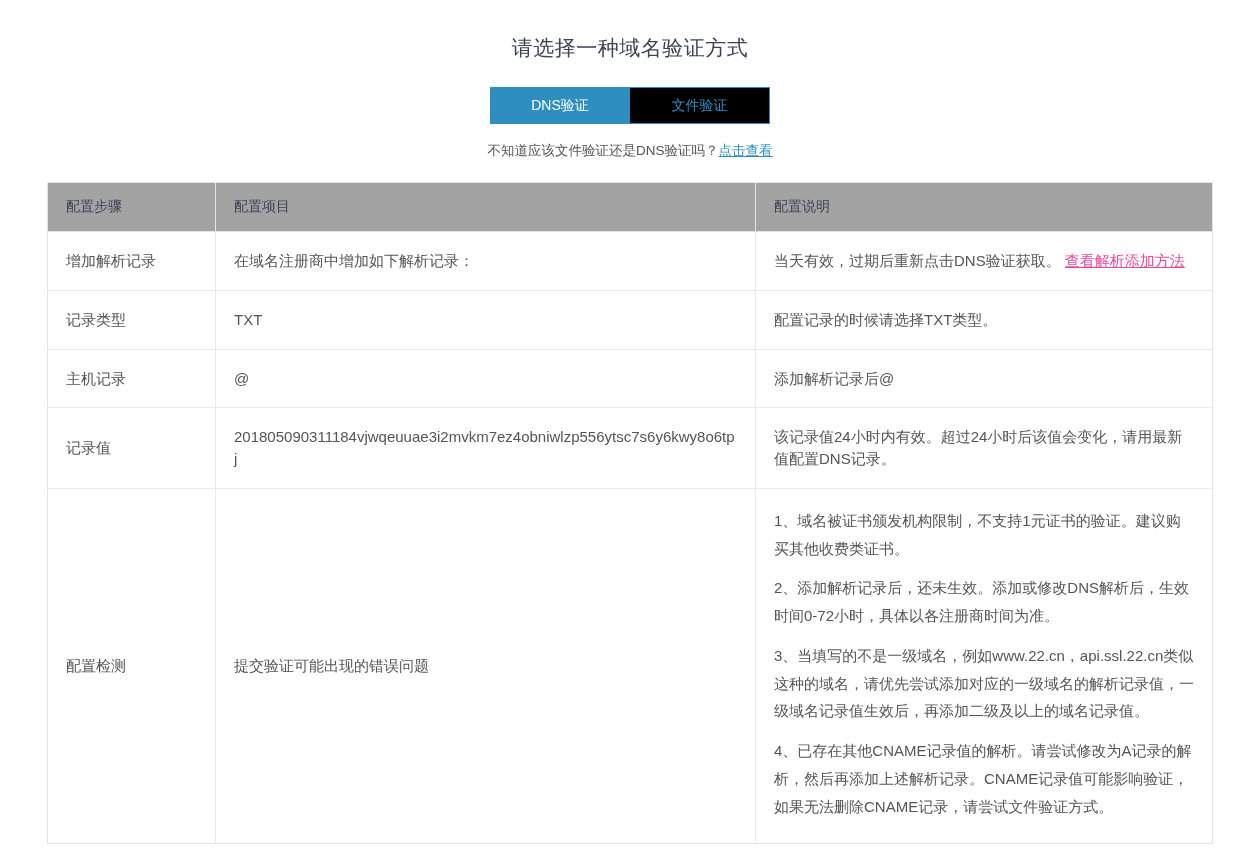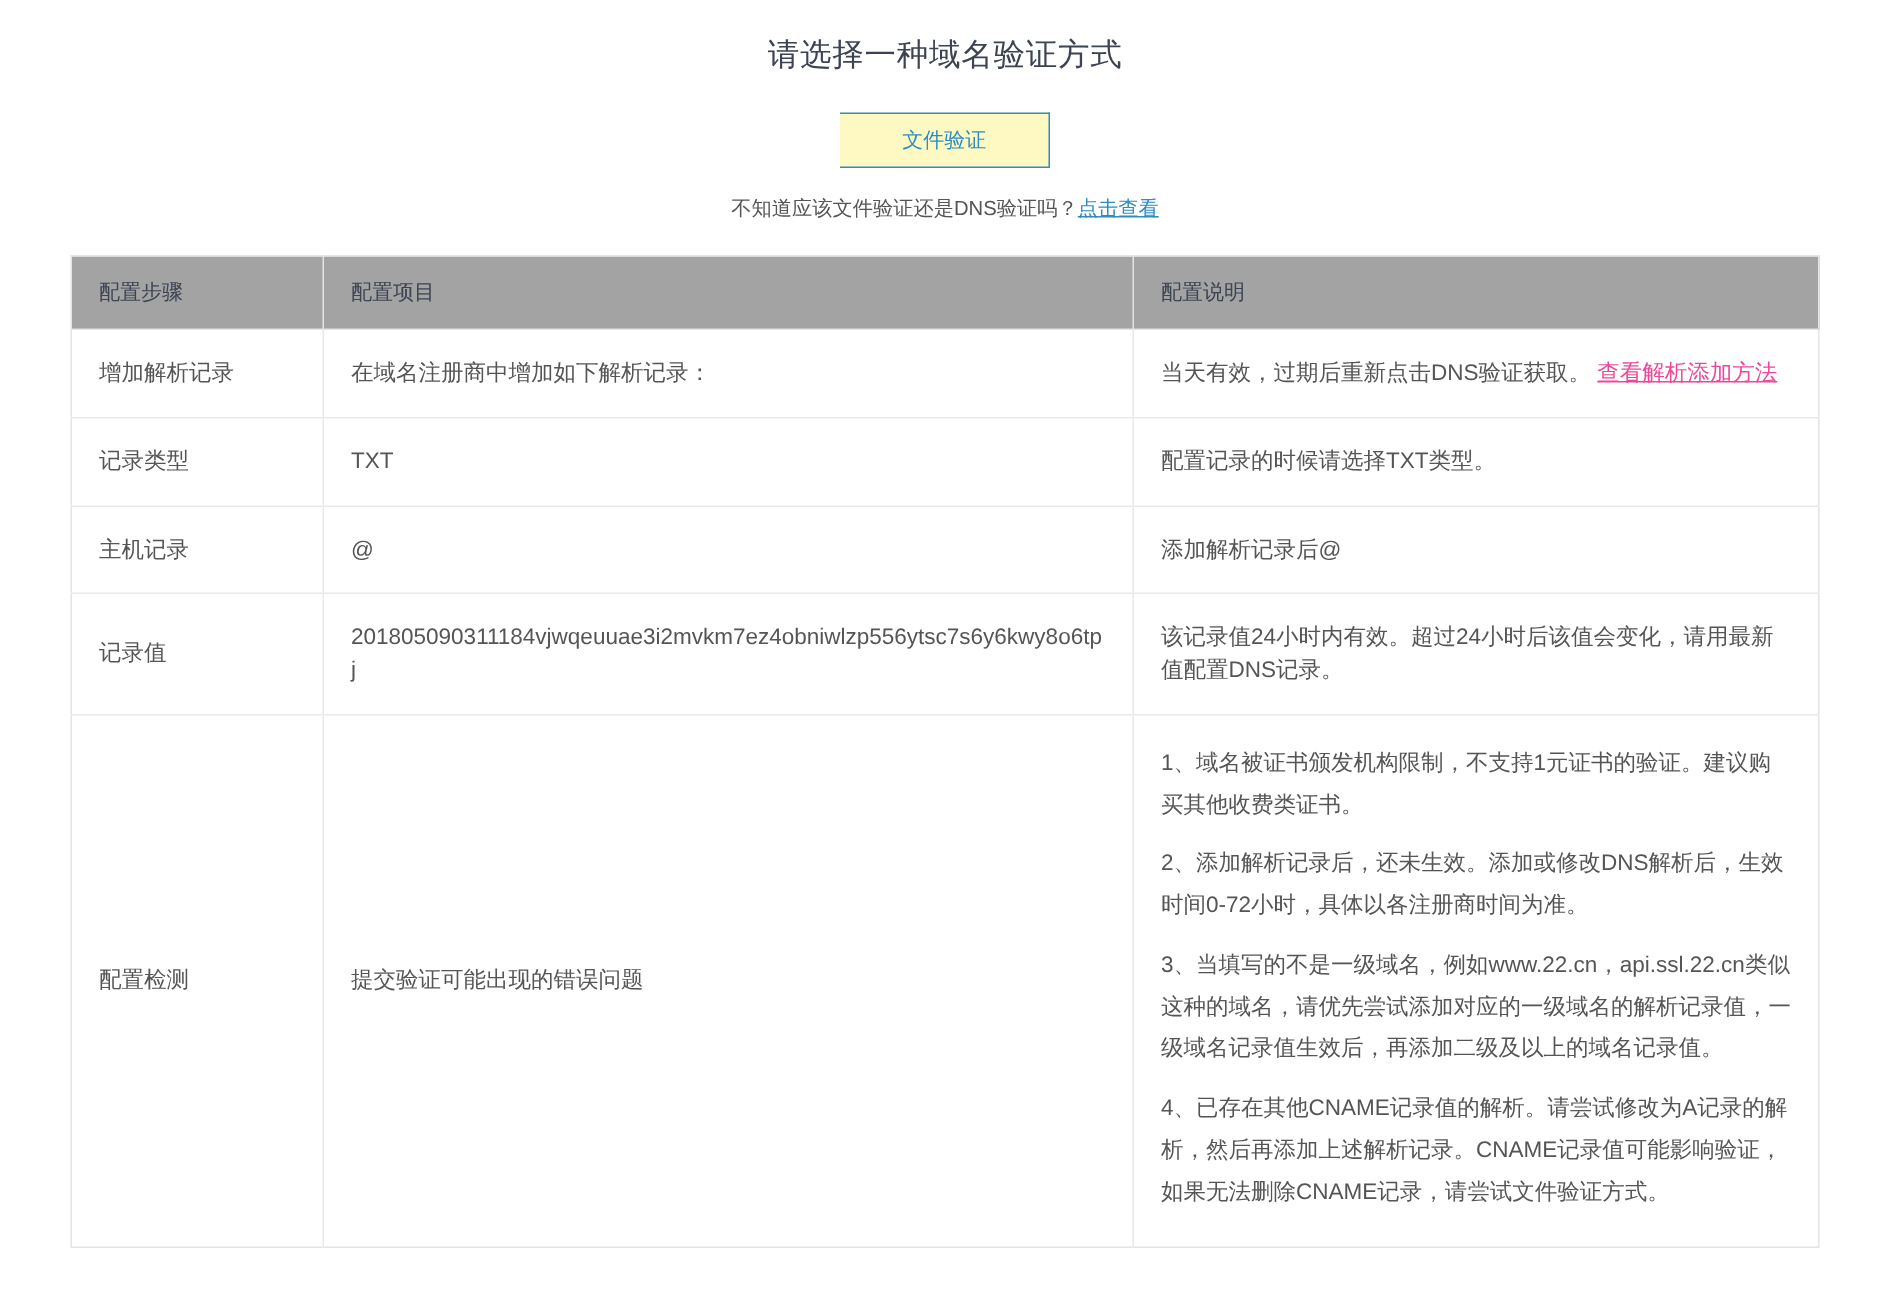--- a/index.html
+++ b/index.html
@@ -13,38 +13,38 @@
     -webkit-font-smoothing: antialiased;
   }
   .page { width: 1260px; height: 861px; position: relative; }
 
   .page-title {
     text-align: center;
     font-size: 21px;
     color: #3c4353;
     font-weight: normal;
     padding-top: 22px;
-    margin: 0;
+    margin: 12px;
     letter-spacing: 0.5px;
   }
 
   .tabs {
     display: flex;
     justify-content: center;
     margin-top: 25px;
   }
   .tab {
     width: 140px;
     height: 37px;
     line-height: 35px;
     text-align: center;
     font-size: 14px;
     border: 1px solid #2e8ec0;
     cursor: pointer;
-    background: #fef9c3;
+    background: #000000;
     color: #2e8ec0;
   }
   .tab.active {
     background: #2e8ec0;
     color: #fff;
     border-color: #2e8ec0;
   }
   .tab:not(.active) {
     border-left: none;
     color: #2e8ec0;
@@ -130,20 +130,21 @@
   }
 </style>
 </head>
 <body>
 
 <div class="page">
 
   <h1 class="page-title">请选择一种域名验证方式</h1>
 
   <div class="tabs">
+    <div class="tab active">DNS验证</div>
     <div class="tab">文件验证</div>
   </div>
 
   <div class="hint">
     <span>不知道应该文件验证还是DNS验证吗？</span><a href="#">点击查看</a>
   </div>
 
   <table class="cfg">
     <thead>
       <tr>

